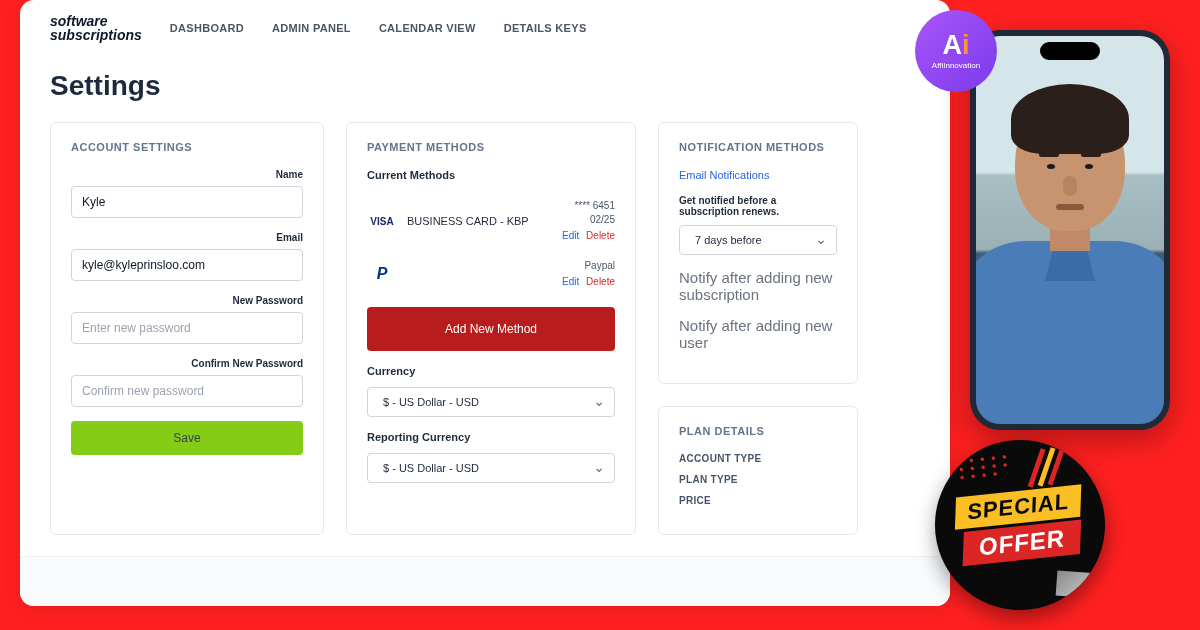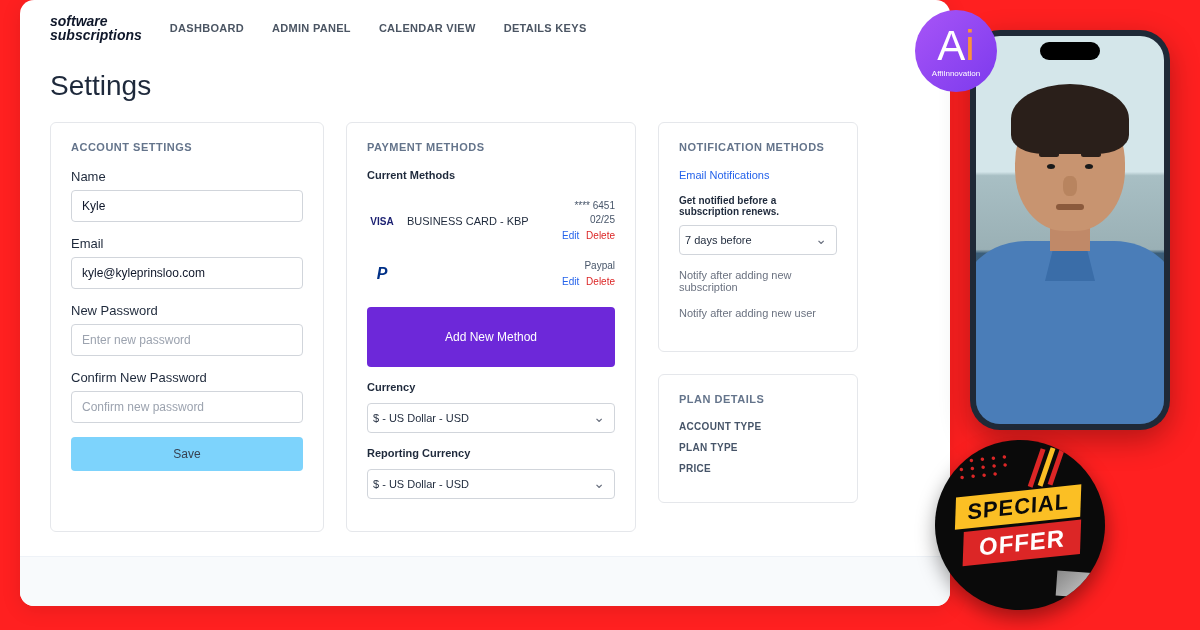--- a/index.html
+++ b/index.html
@@ -2,51 +2,51 @@
 <html><head>
 <meta charset="utf-8">
 <style>
 * { box-sizing: border-box; margin: 0; padding: 0; }
 body { font-family: -apple-system, BlinkMacSystemFont, 'Segoe UI', Arial, sans-serif; background: #ff2020; width: 1200px; height: 630px; overflow: hidden; position: relative; }
 .app-window { position: absolute; left: 20px; top: 0; width: 930px; height: 606px; background: #fff; border-radius: 14px; overflow: hidden; box-shadow: 0 4px 20px rgba(0,0,0,0.1); }
 .topnav { display: flex; align-items: center; padding: 14px 30px; gap: 28px; }
 .logo { font-size: 14px; font-weight: 700; color: #0f172a; font-style: italic; line-height: 1; }
 .logo .line2 { display: block; font-style: italic; }
 .nav-link { font-size: 11px; font-weight: 600; color: #4b5563; cursor: pointer; letter-spacing: 0.3px; }
-.page-title { font-size: 28px; font-weight: 400; color: #1e293b; padding: 14px 30px 20px; }
+.page-title { font-size: 28px; font-weight: 700; color: #1e293b; padding: 14px 30px 20px; }
 .main { display: flex; gap: 22px; padding: 0 30px 20px; }
 .card { border: 1px solid #e5e7eb; border-radius: 6px; padding: 18px 20px; background: #fff; }
 .col1 { width: 274px; }
 .col2 { width: 290px; }
 .col3 { width: 200px; display: flex; flex-direction: column; gap: 22px; }
 .section-title { font-size: 11px; font-weight: 700; color: #64748b; letter-spacing: 0.5px; margin-bottom: 16px; }
-.field-label { font-size: 13px; font-weight: 400; color: #1e293b; margin-bottom: 6px; display: block; }
+.field-label { font-size: 10px; font-weight: 700; color: #1e293b; margin-bottom: 6px; display: block; text-align: right; }
 .input { width: 100%; padding: 8px 10px; border: 1px solid #d1d5db; border-radius: 4px; font-size: 12px; color: #0f172a; margin-bottom: 14px; }
 .input::placeholder { color: #9ca3af; }
-.save-btn { width: 100%; padding: 10px; background: #7dd3fc; color: #374151; border: none; border-radius: 4px; font-size: 12px; font-weight: 500; cursor: pointer; }
+.save-btn { width: 100%; padding: 10px; background: #84cc16; color: #374151; border: none; border-radius: 4px; font-size: 12px; font-weight: 500; cursor: pointer; }
 .sub-label { font-size: 11px; font-weight: 700; color: #1e293b; margin-bottom: 10px; }
 .pm-row { display: flex; align-items: center; gap: 10px; padding: 8px 0; }
 .pm-icon { width: 30px; height: 20px; display: flex; align-items: center; justify-content: center; font-size: 10px; font-weight: 800; color: #1a1f71; }
 .pm-name { flex: 1; font-size: 11px; color: #1e293b; line-height: 1.3; }
 .pm-right { text-align: right; font-size: 10px; color: #475569; line-height: 1.4; }
 .pm-actions { font-size: 10px; margin-top: 2px; }
 .edit-link { color: #2563eb; cursor: pointer; margin-right: 4px; }
 .delete-link { color: #dc2626; cursor: pointer; }
-.add-btn { width: 100%; padding: 23px; background: #6d28d9; color: #fff; border: none; border-radius: 4px; font-size: 12px; font-weight: 500; cursor: pointer; margin: 10px 0 14px; }
-.select { width: 100%; padding: 8px 5px; border: 1px solid #d1d5db; border-radius: 4px; font-size: 11px; color: #1e293b; margin-bottom: 14px; background: #fff; appearance: none; position: relative; }
+.add-btn { width: 100%; padding: 15px; background: #b91c1c; color: #fff; border: none; border-radius: 4px; font-size: 12px; font-weight: 500; cursor: pointer; margin: 10px 0 14px; }
+.select { width: 100%; padding: 8px 15px; border: 1px solid #d1d5db; border-radius: 4px; font-size: 11px; color: #1e293b; margin-bottom: 14px; background: #fff; appearance: none; position: relative; }
 .select-wrap { position: relative; }
 .select-wrap::after { content: '⌄'; position: absolute; right: 10px; top: 6px; color: #6b7280; font-size: 14px; pointer-events: none; }
 .notif-link { font-size: 11px; color: #2563eb; cursor: pointer; margin-bottom: 14px; display: block; }
 .notif-desc { font-size: 10px; font-weight: 600; color: #1e293b; margin-bottom: 8px; }
-.notif-text { font-size: 11px; color: #6b7280; margin-bottom: 14px; }
+.notif-text { font-size: 15px; color: #6b7280; margin-bottom: 14px; }
 .plan-row { font-size: 10px; font-weight: 600; color: #475569; margin-bottom: 10px; letter-spacing: 0.3px; }
 .footer-bar { position: absolute; bottom: 0; left: 0; right: 0; height: 50px; background: #f8fafc; border-top: 1px solid #eef2f7; }
 
 .badge-circle { position: absolute; left: 915px; top: 10px; width: 82px; height: 82px; border-radius: 50%; background: linear-gradient(135deg, #a855f7, #7c3aed); display: flex; flex-direction: column; align-items: center; justify-content: center; color: #fff; z-index: 3; }
-.badge-ai { font-size: 42px; font-weight: 400; line-height: 1; }
+.badge-ai { font-size: 27px; font-weight: 700; line-height: 1; }
 .badge-ai .i { color: #fb923c; }
 .badge-sub { font-size: 8px; margin-top: 2px; }
 
 .phone { position: absolute; right: 30px; top: 30px; width: 200px; height: 400px; border-radius: 30px; background: #1f2937; padding: 6px; z-index: 2; box-shadow: 0 10px 30px rgba(0,0,0,0.3); }
 .phone-inner { width: 100%; height: 100%; border-radius: 24px; overflow: hidden; position: relative; background: linear-gradient(180deg, #d4e6ea 0%, #d4e6ea 35%, #a8bfc4 36%, #9ab0b5 55%, #3b5e7a 56%, #2f4d65 100%); }
 .notch { position: absolute; top: 6px; left: 50%; transform: translateX(-50%); width: 60px; height: 18px; background: #000; border-radius: 10px; z-index: 4; }
 .person { position: absolute; left: 50%; transform: translateX(-50%); top: 30px; width: 260px; height: 340px; }
 .head { position: absolute; left: 50%; transform: translateX(-50%); top: 30px; width: 110px; height: 135px; background: #c89470; border-radius: 50% 50% 45% 45%; }
 .hair { position: absolute; left: 50%; transform: translateX(-50%); top: 18px; width: 118px; height: 70px; background: #2a1f1a; border-radius: 55% 55% 30% 30%; }
 .eye { position: absolute; width: 8px; height: 5px; background: #1a1a1a; border-radius: 50%; top: 68px; }

